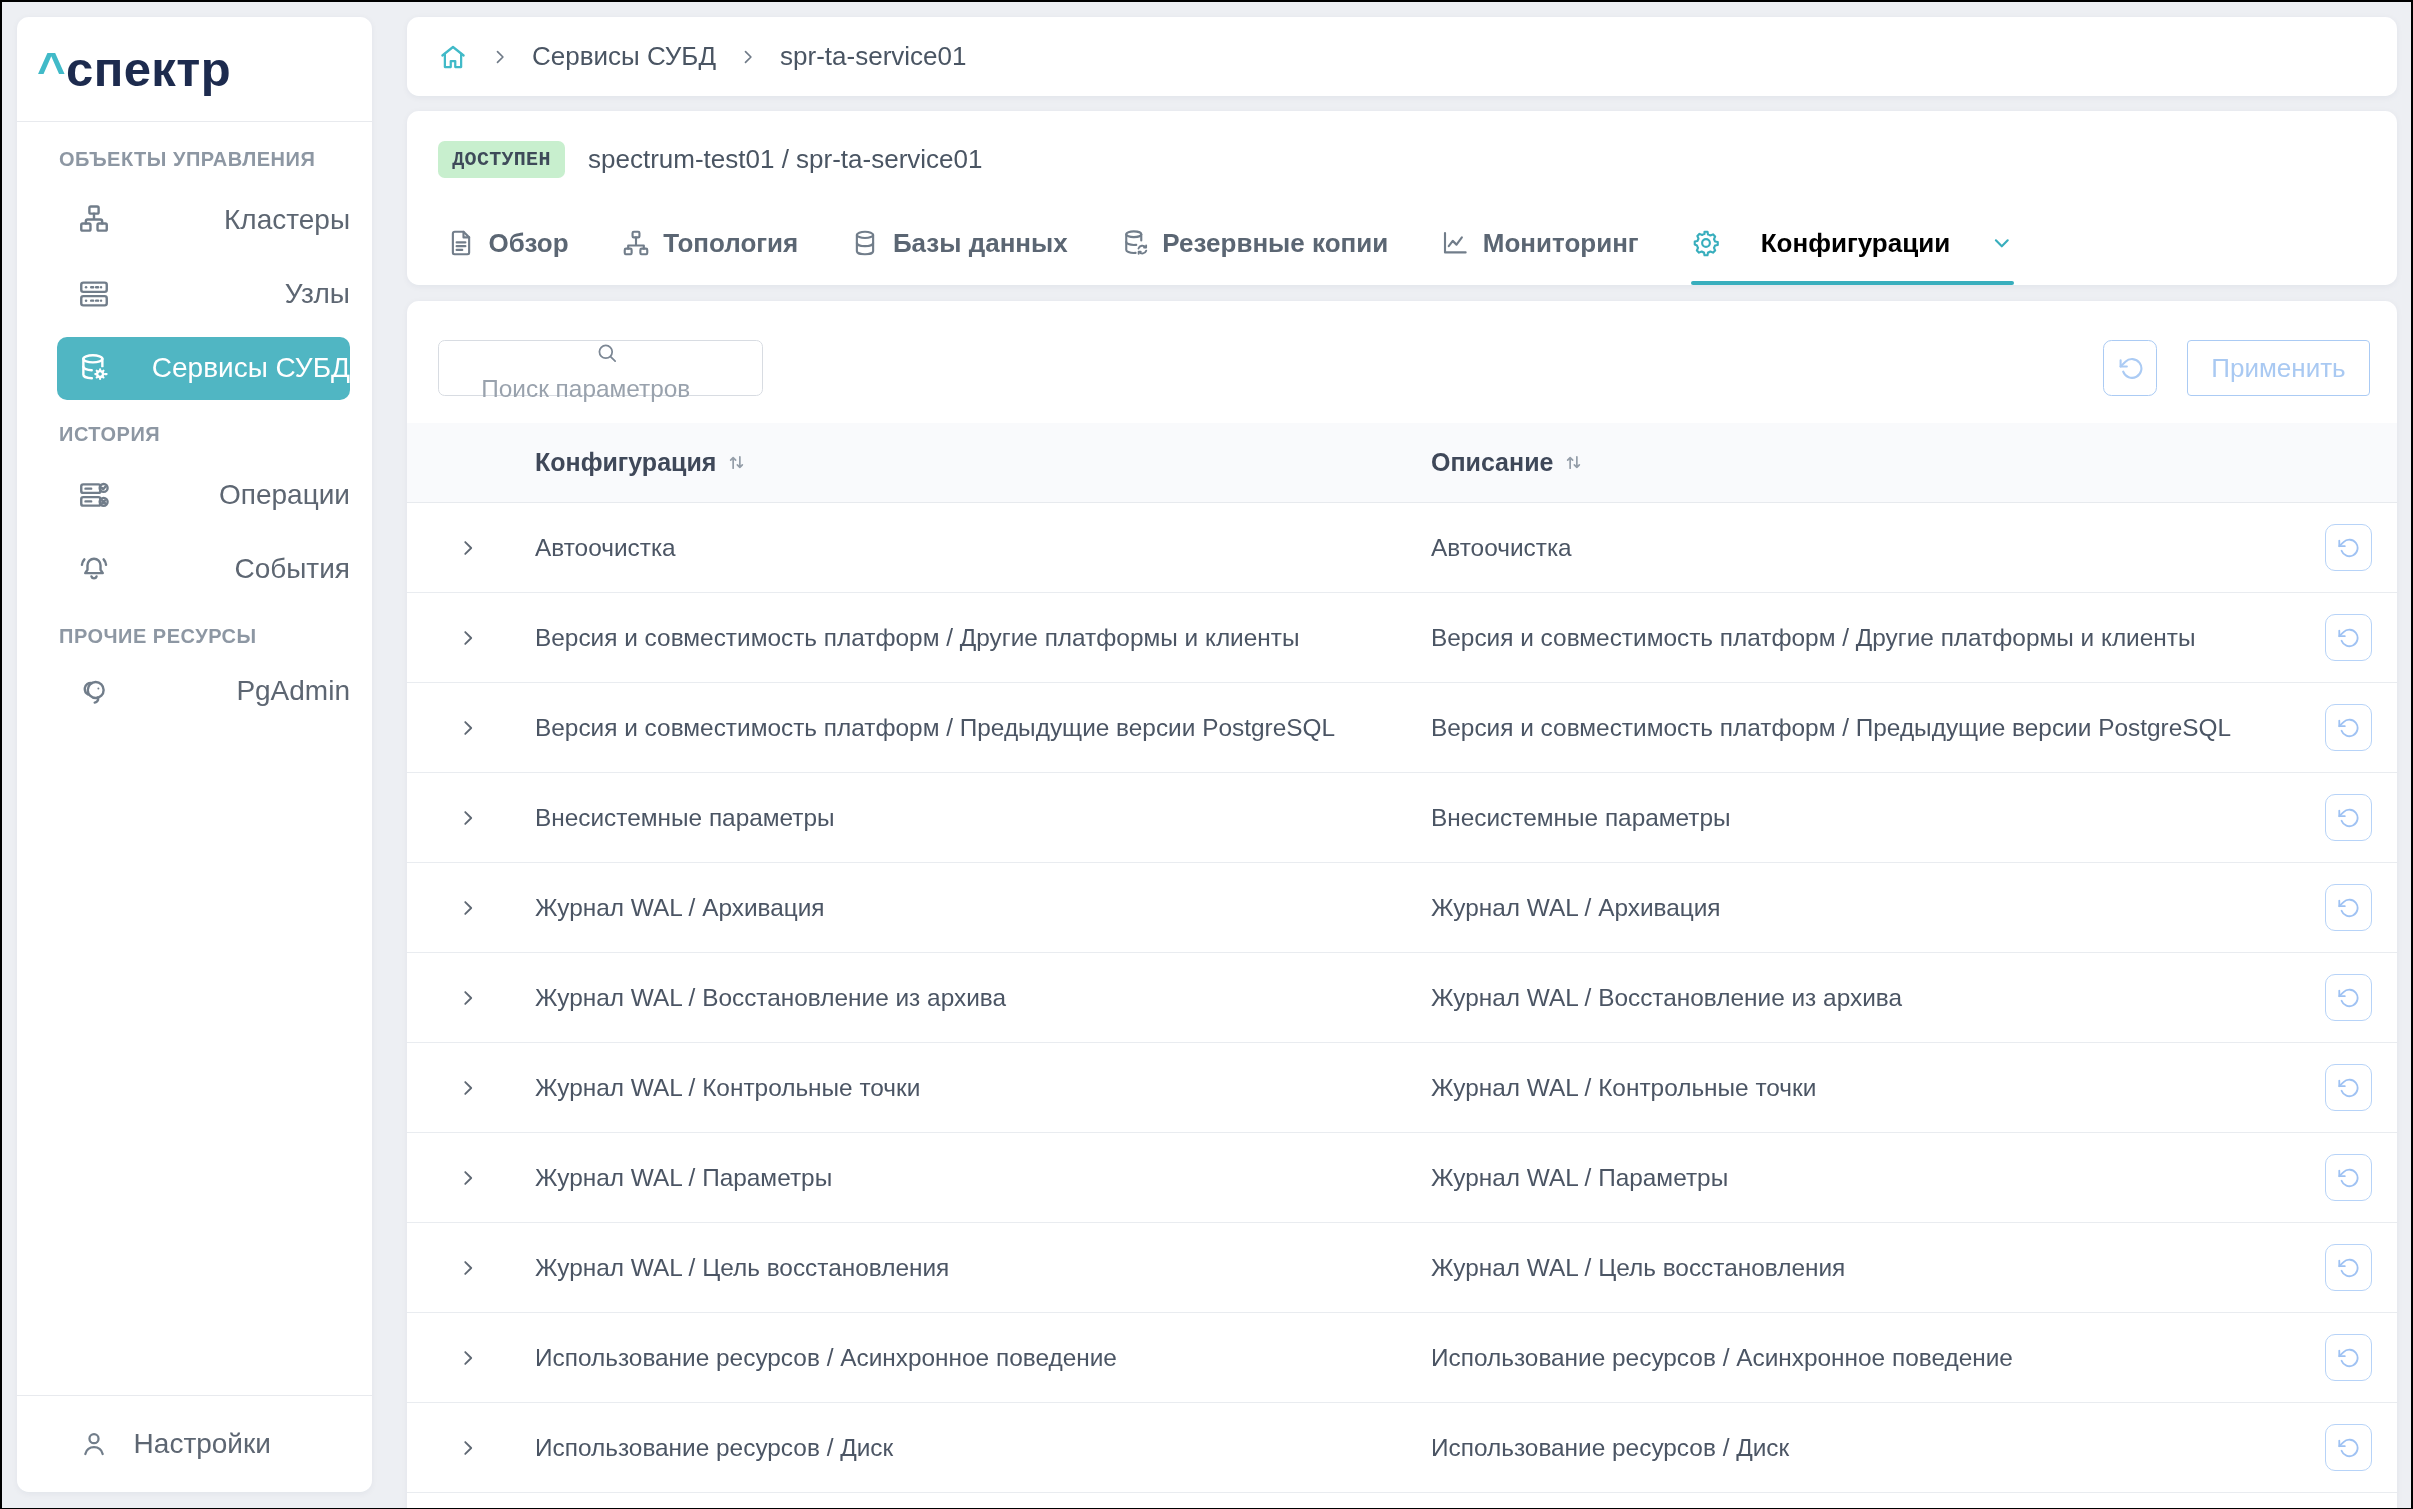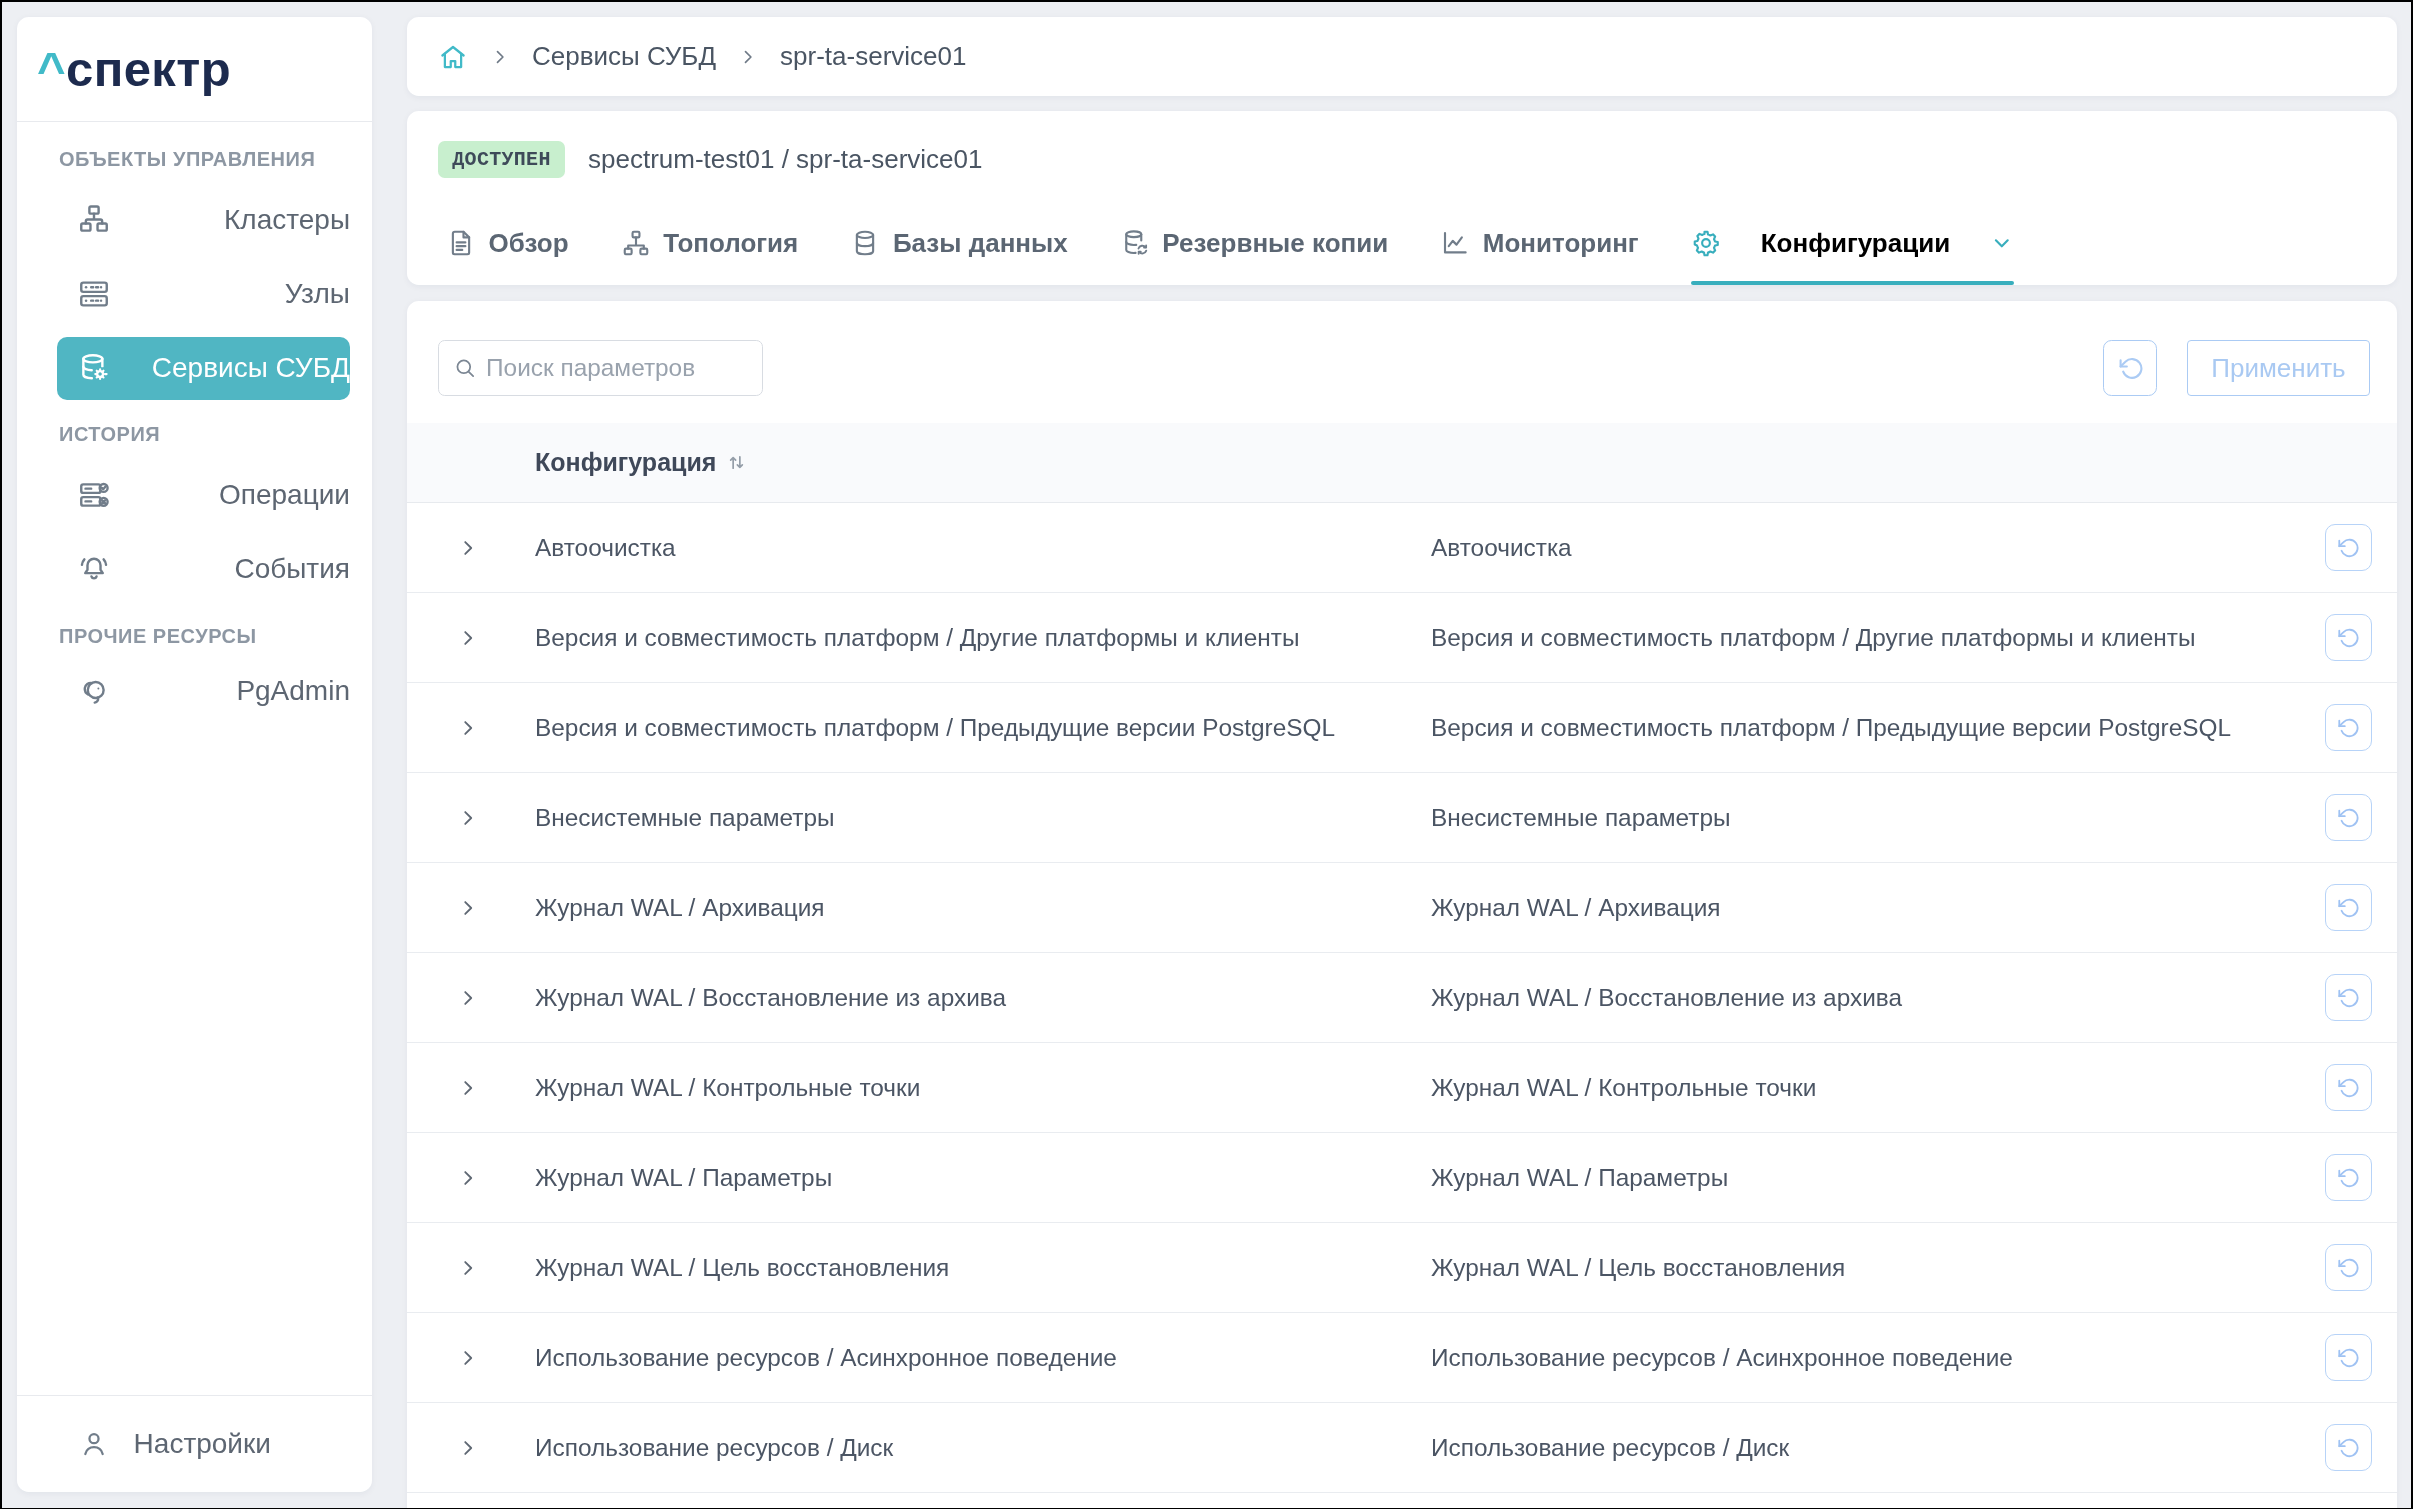--- a/index.html
+++ b/index.html
@@ -63,21 +63,21 @@
   .tab.active .ic{ color:#38aebd; }
   .tab.active::after{ content:""; position:absolute; left:0; right:0; bottom:0;
                       height:4.2px; border-radius:2.5px; background:#38aebd; }
   .tab .dd{ width:23.6px; height:23.6px; color:#38aebd; }
 
   
   .main-card{ position:absolute; left:405px; top:299px; width:1990px; height:1229px;
               border-radius:11.8px; overflow:hidden; }
   .toolbar{ position:absolute; top:39px; left:31px; right:27px; display:flex; align-items:center; }
   .search{ width:325px; height:56px; border:0.8px solid #d8dce2; border-radius:6.7px;
-           display:flex; align-items:center; gap:10px; padding-left:13.5px; background:#fff; }
+           display:flex; align-items:center; gap:10px; padding-left:13.5px; background:#fff;flex-direction:column; }
   .search .ic{ width:23.6px; height:23.6px; color:#7c8794; flex:0 0 auto; }
   .search input{ border:none; outline:none; font-size:24.4px; color:#4b5564; width:252px;
                  font-family:inherit; background:transparent; }
   .search input::placeholder{ color:#99a2ad; }
   .tb-spacer{ flex:1; }
   .icon-btn{ width:54px; height:56px; border:1.7px solid #abcbf4; border-radius:8.4px; background:#fff;
              display:flex; align-items:center; justify-content:center; color:#abcbf4; cursor:pointer; }
   .icon-btn .ic{ width:25px; height:25px; }
   .apply-btn{ width:183px; height:56px; margin-left:30px; border:1.7px solid #abcbf4; border-radius:4px;
               background:#fff; color:#a9c9f2; font-size:26px; font-family:inherit; cursor:pointer; }
@@ -358,20 +358,26 @@
 
     <div class="thead grid-cols">
       <span></span>
         <span></span>
       <span class="th">
         <span>Конфигурация</span>
         <svg class="i sort" viewBox="0 0 27 27" width="23" height="23">
             <use href="#i-sort"></use>
           </svg>
       </span>
+      <span class="th">
+        <span>Описание</span>
+        <svg class="i sort" viewBox="0 0 27 27" width="23" height="23">
+            <use href="#i-sort"></use>
+          </svg>
+      </span>
       <span></span>
     </div>
 
     <div class="rows">
 
       <div class="row grid-cols">
         <span></span>
         <svg class="i chev" viewBox="0 0 26 26" width="22" height="22">
             <use href="#i-chevron-right"></use>
           </svg>

